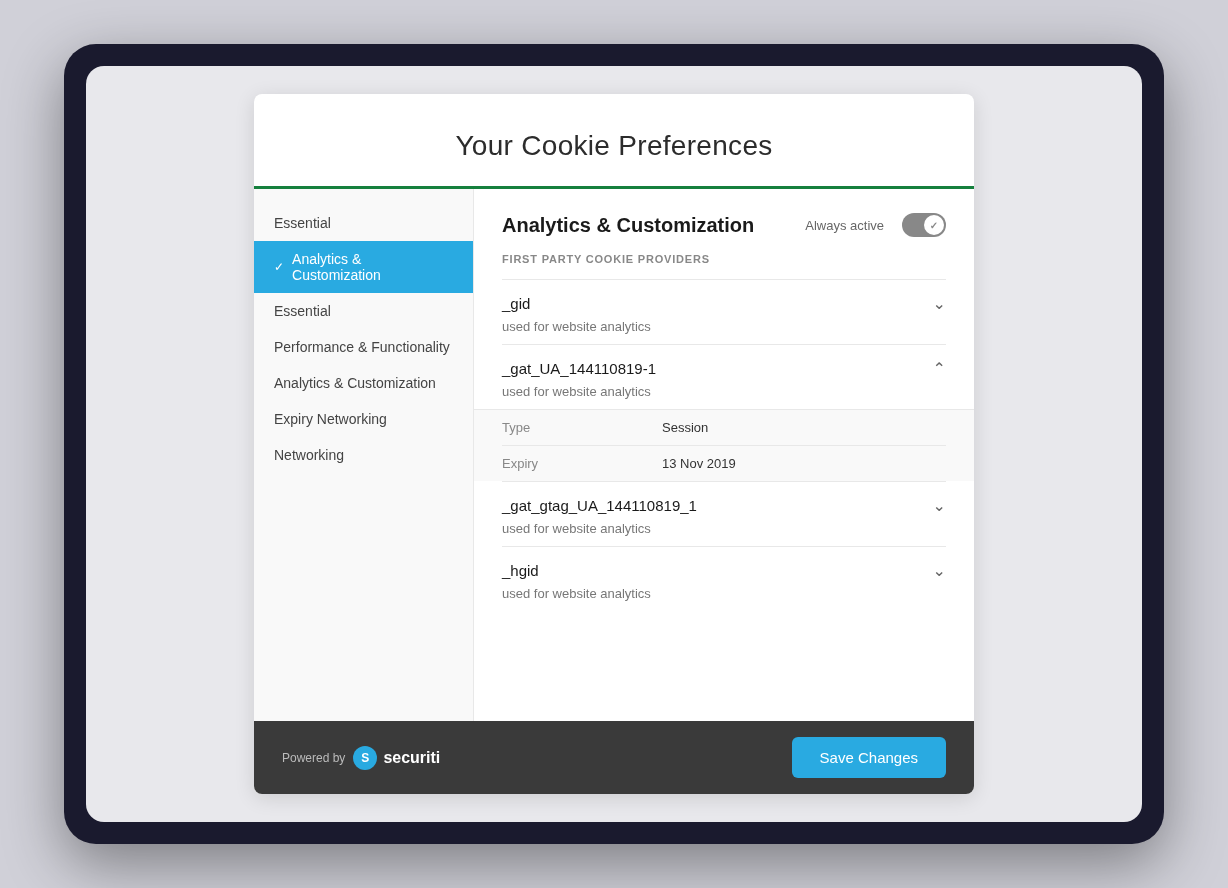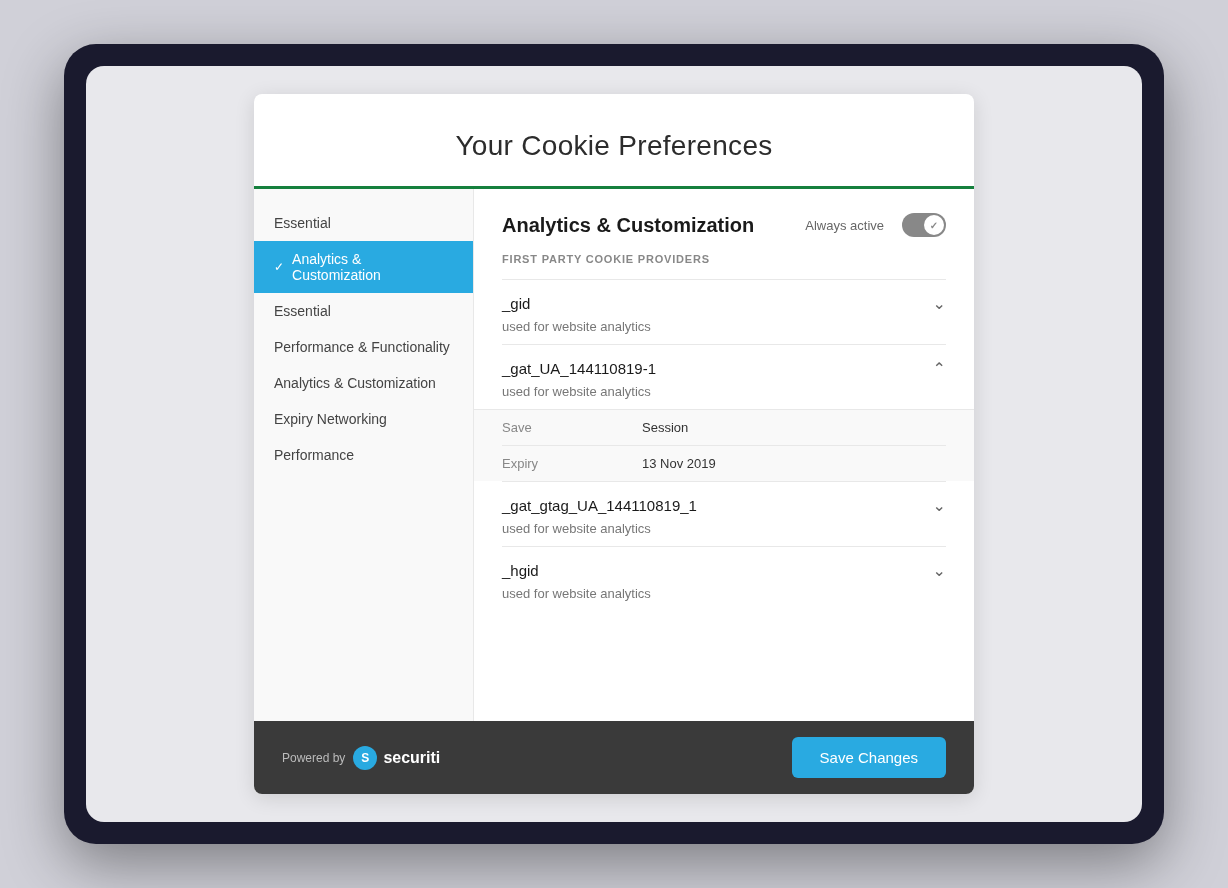--- a/index.html
+++ b/index.html
@@ -177,20 +177,21 @@
       font-size: 13px;
     }
     .detail-row:last-child { border-bottom: none; }
     .detail-label {
       width: 140px;
       color: #888;
       font-weight: 400;
     }
     .detail-value {
       color: #333;
+      margin-left: 20px;
     }
     .modal-footer {
       background: #3a3a3a;
       padding: 16px 28px;
       display: flex;
       align-items: center;
       justify-content: space-between;
       flex-shrink: 0;
     }
     .powered-by {
@@ -258,21 +259,21 @@
           <div class="sidebar-item">
             <span>Performance &amp; Functionality</span>
           </div>
           <div class="sidebar-item">
             <span>Analytics &amp; Customization</span>
           </div>
           <div class="sidebar-item">
             <span>Expiry Networking</span>
           </div>
           <div class="sidebar-item">
-            <span>Performance</span>
+            <span>Networking</span>
           </div>
         </div>
 
         <div class="content-area">
           <div class="content-header">
             <span class="content-title">Analytics &amp; Customization</span>
             <div class="toggle-wrapper">
               <span class="always-active-label">Always active</span>
               <div class="toggle">
                 <div class="toggle-thumb">
@@ -293,21 +294,21 @@
           </div>
 
           <div class="cookie-item">
             <div class="cookie-row">
               <span class="cookie-name">_gat_UA_144110819-1</span>
               <span class="chevron">⌃</span>
             </div>
             <div class="cookie-desc">used for website analytics</div>
             <div class="cookie-details">
               <div class="detail-row">
-                <span class="detail-label">Save</span>
+                <span class="detail-label">Type</span>
                 <span class="detail-value">Session</span>
               </div>
               <div class="detail-row">
                 <span class="detail-label">Expiry</span>
                 <span class="detail-value">13 Nov 2019</span>
               </div>
             </div>
           </div>
 
           <div class="cookie-item">

